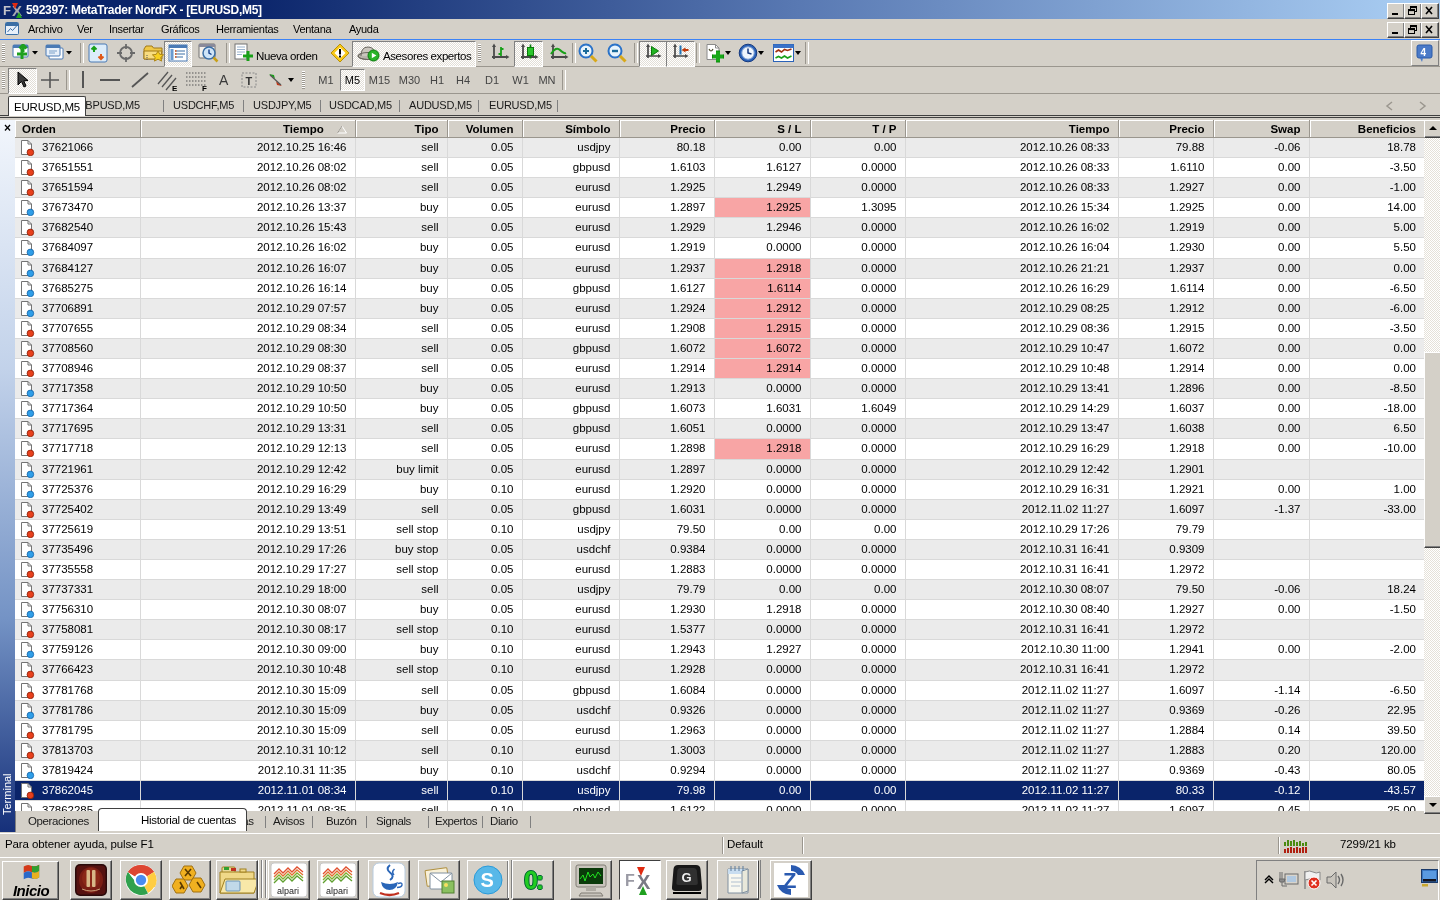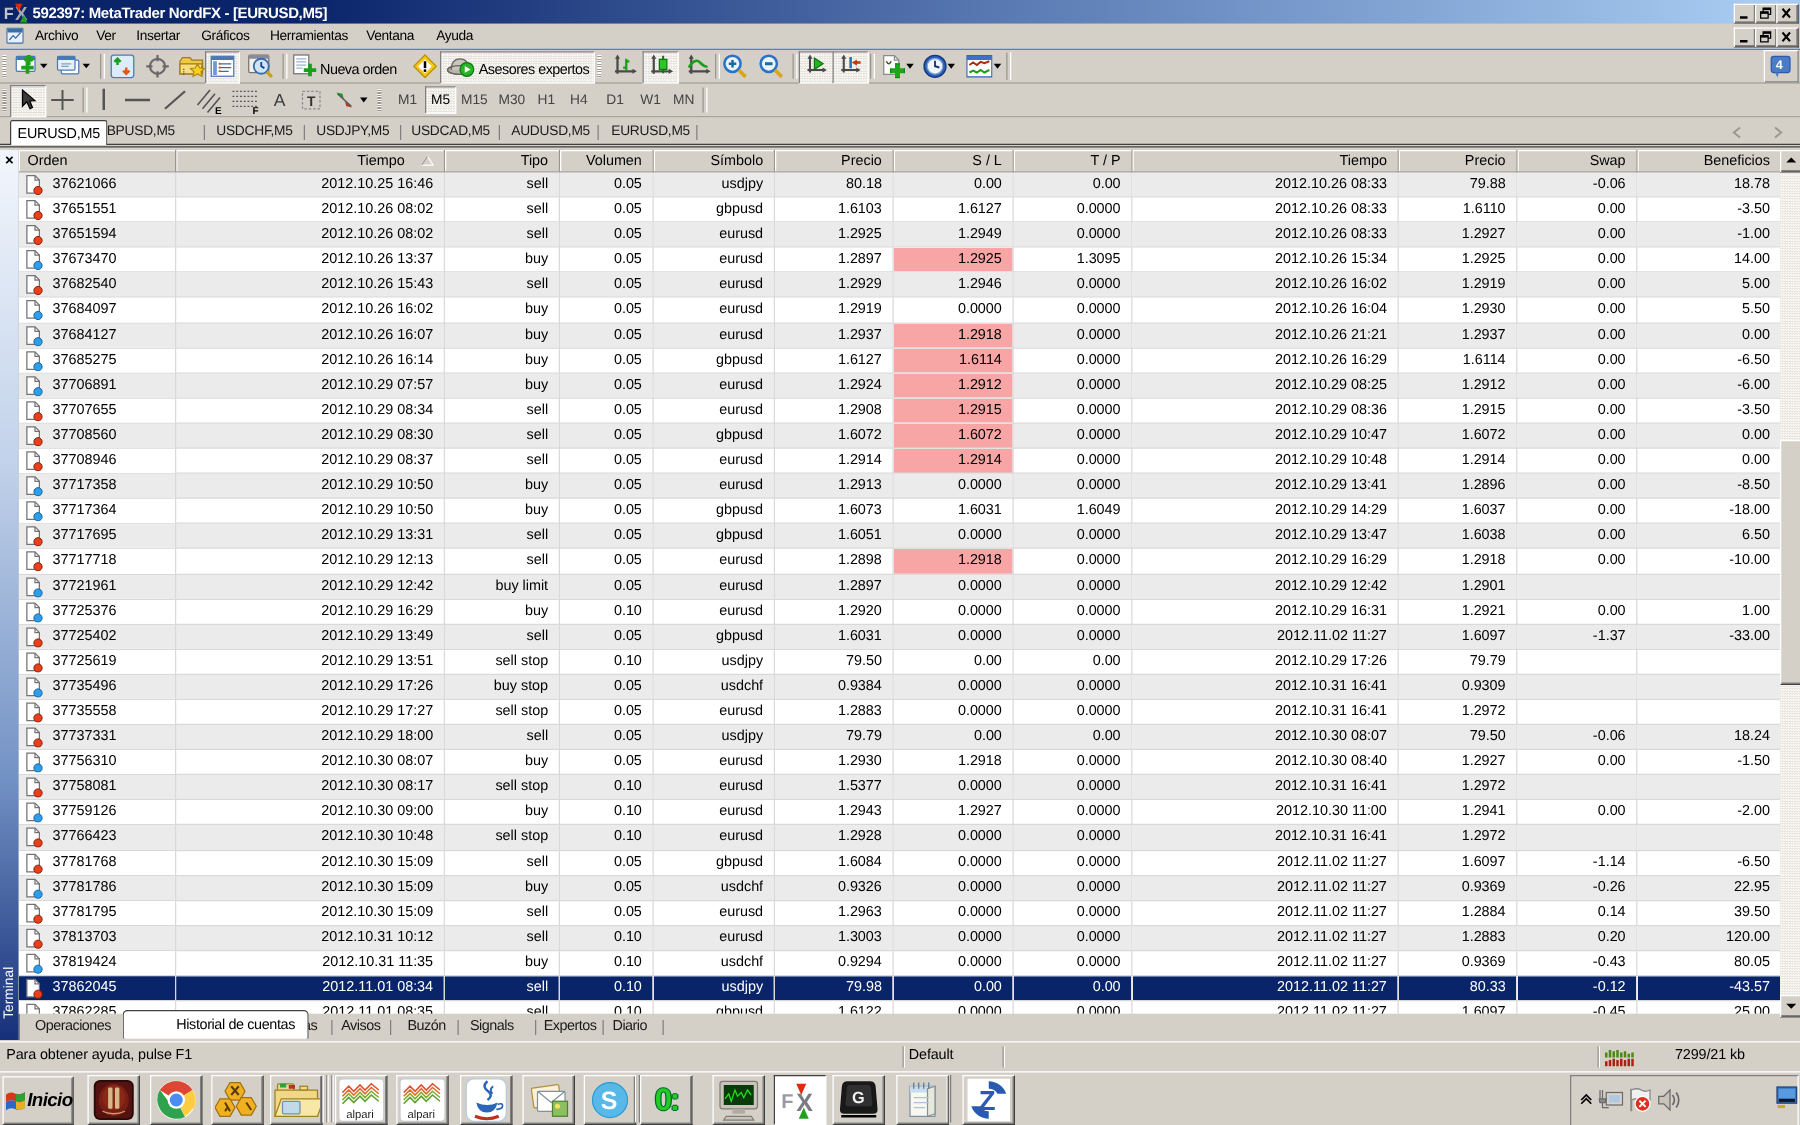--- a/index.html
+++ b/index.html
@@ -19,21 +19,21 @@
 #ctabs{left:0;top:94px;width:1440px;height:21px;background:#d4d0c8;border-bottom:1px solid #404040;}
 .ctab{position:absolute;top:5px;height:17px;font-size:11px;letter-spacing:-0.2px;color:#1a1a1a;}
 .ctaba{background:#fff;border:1px solid #404040;border-bottom:none;border-radius:2px 2px 0 0;z-index:3;color:#000;font-size:11.5px;letter-spacing:-0.2px;display:flex;align-items:center;justify-content:center;}
 .csep{position:absolute;top:6px;width:1px;height:12px;background:#808080;}
 #panel{left:0;top:117px;width:1440px;height:716px;background:#d4d0c8;}
 #side{position:absolute;left:0;top:3px;width:15px;height:712px;background:linear-gradient(180deg,#f2f6fc 0%,#c2d2ea 35%,#7493c5 70%,#16307a 100%);border-right:1px solid #808080;}
 #side .x{position:absolute;left:1px;top:2px;width:13px;height:13px;color:#000;font-size:12px;font-weight:bold;text-align:center;line-height:12px;}
 #side .vt{position:absolute;left:1px;bottom:17px;width:14px;color:#fff;font-size:11px;writing-mode:vertical-rl;transform:rotate(180deg);height:50px;}
 #grid{position:absolute;left:15px;top:3px;width:1409px;height:691px;overflow:hidden;background:#fff;}
 table{border-collapse:collapse;table-layout:fixed;width:1409px;font-size:11.3px;}
-th{height:17px;background:#d4d0c8;font-weight:normal;text-align:right;padding:0 8px 0 0;border-right:1px solid #9a968e;border-bottom:1px solid #9a968e;box-shadow:inset 1px 1px 0 #fff;white-space:nowrap;overflow:hidden;font-size:11.5px;}
+th{height:17px;background:#d4d0c8;font-weight:bold;text-align:right;padding:0 8px 0 0;border-right:1px solid #9a968e;border-bottom:1px solid #9a968e;box-shadow:inset 1px 1px 0 #fff;white-space:nowrap;overflow:hidden;font-size:11.5px;}
 th.h0{text-align:left;padding:0 0 0 7px;}
 td{height:19.1px;line-height:19.1px;text-align:right;padding:0 8px 0 0;border-right:1px solid #d9d9d9;border-bottom:1px solid #d9d9d9;white-space:nowrap;overflow:hidden;color:#000;font-size:11.5px;}
 td.c0{text-align:left;padding:0;position:relative;}
 td.c0 span{position:absolute;left:27px;top:0;}
 .di{position:absolute;left:5px;top:1px;}
 tr.odd td{background:#ebebeb;}
 tr.even td{background:#ffffff;}
 td.pink{background:#f8a5a5 !important;}
 tr.sel td{background:#0a246a !important;color:#fff;}
 .lastc{border-right:none;}
@@ -42,21 +42,21 @@
 #thumb{position:absolute;left:0;top:232px;width:16px;height:194px;background:#d4d0c8;border:1px solid;border-color:#fff #404040 #404040 #fff;box-shadow:inset -1px -1px 0 #808080,inset 1px 1px 0 #d4d0c8;}
 .arr{position:absolute;left:4px;width:0;height:0;}
 #btabs{position:absolute;left:16px;top:694px;width:1408px;height:22px;background:#d4d0c8;}
 .btab{position:absolute;font-size:11.5px;letter-spacing:-0.4px;color:#1a1a1a;}
 .btaba{position:absolute;top:-3px;height:22px;background:#fff;border:1.5px solid #404040;border-bottom:none;border-radius:4px 4px 0 0;font-size:11.5px;letter-spacing:-0.3px;color:#000;display:flex;align-items:center;justify-content:center;z-index:2;padding-left:32px;}
 .bsep{position:absolute;top:5px;width:1px;height:12px;background:#808080;}
 #status{left:0;top:833px;width:1440px;height:24px;background:#d4d0c8;border-top:1px solid #fff;font-size:11.5px;letter-spacing:-0.1px;}
 #status .cell{position:absolute;top:4px;height:18px;}
 .vline{position:absolute;top:3px;width:1px;height:17px;background:#9a968e;box-shadow:1px 0 0 #fff;}
 #task{left:0;top:857px;width:1440px;height:43px;background:#d4d0c8;border-top:1px solid #fff;}
-#inicio{position:absolute;left:2px;top:3px;width:55px;height:37px;background:#d4d0c8;border:1px solid;border-color:#fff #404040 #404040 #fff;box-shadow:inset -1px -1px 0 #808080;display:flex;align-items:center;}
+#inicio{position:absolute;left:2px;top:3px;width:55px;height:37px;background:#d4d0c8;border:1px solid;border-color:#fff #404040 #404040 #fff;box-shadow:inset -1px -1px 0 #808080;display:flex;align-items:center;flex-direction:column;}
 #inicio b{font-size:15px;font-style:italic;margin-left:1px;letter-spacing:-0.5px;}
 .qbtn{position:absolute;top:2px;width:40px;height:38px;background:#d4d0c8;border:1px solid;border-color:#fff #404040 #404040 #fff;box-shadow:inset -1px -1px 0 #808080;display:flex;align-items:center;justify-content:center;overflow:hidden;}
 .qact{background:#fff;border-color:#404040 #fff #fff #404040;box-shadow:none;}
 .tbar{position:absolute;top:2px;width:2px;height:38px;border-left:1px solid #fff;border-right:1px solid #808080;}
 #tray{position:absolute;left:1256px;top:2px;width:181px;height:39px;border:1px solid;border-color:#808080 #fff #fff #808080;}
 #clock{position:absolute;left:80px;top:4px;width:84px;text-align:center;font-size:12.5px;letter-spacing:0.2px;line-height:15px;color:#000;margin-top:40px;}
 </style></head><body>
 
 <div id="title" class="abs">
  <svg class="abs" style="left:3px;top:1px" width="24" height="18" viewBox="0 0 24 18">

